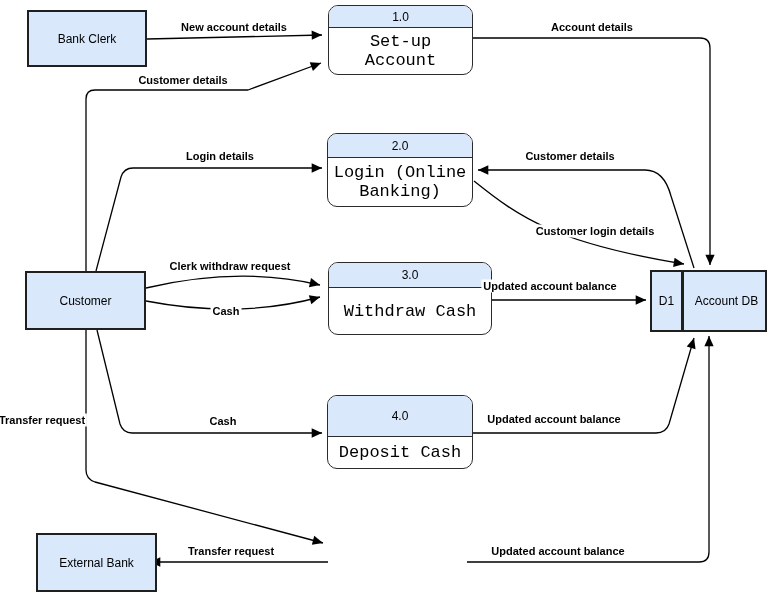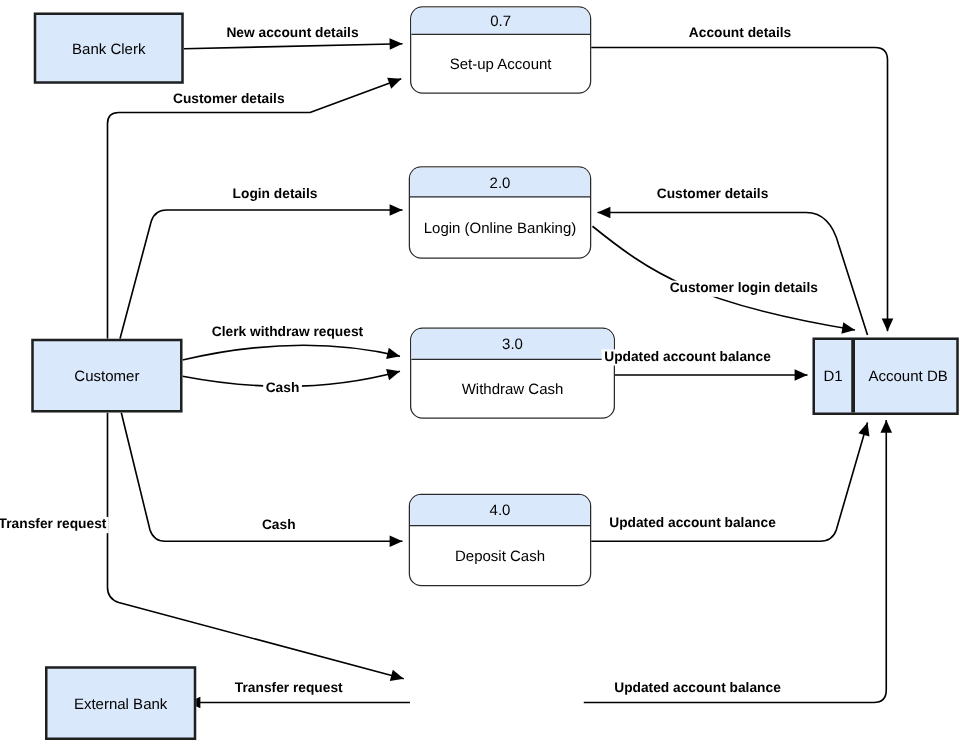--- a/index.html
+++ b/index.html
@@ -18,21 +18,21 @@
     background:#ffffff;box-sizing:border-box;overflow:hidden;
     display:flex;flex-direction:column;
   }
   .process-header{
     background:#dae8fc;border-bottom:1.6px solid #2b2b2b;
     display:flex;align-items:center;justify-content:center;
     font-size:12px;flex:0 0 auto;box-sizing:border-box;
   }
   .process-body{
     flex:1 1 auto;display:flex;align-items:center;justify-content:center;
-    font-size:12px;text-align:center;padding:0 4px;
+    font-size:17px;text-align:center;padding:0 4px;font-family:Liberation Mono, monospace;
   }
   .datastore{
     position:absolute;background:#dae8fc;border:2px solid #1f1f1f;
     box-sizing:border-box;display:flex;font-size:12px;
   }
   .datastore-key{
     flex:0 0 32px;border-right:3px solid #1f1f1f;
     display:flex;align-items:center;justify-content:center;box-sizing:border-box;
   }
   .datastore-name{
@@ -79,38 +79,38 @@
   </div>
   <div class="entity" style="left:27px;top:10px;width:120px;height:57px;">
     <span>Bank Clerk</span>
   </div>
   <div class="entity" style="left:36px;top:533px;width:121px;height:59px;justify-content:center;">
     <span>External Bank</span>
   </div>
 
   <div class="process" style="left:328px;top:5px;width:145px;height:70px;">
     <div class="process-header" style="height:22px;">
-        <span>0.7</span>
+        <span>1.0</span>
       </div>
     <div class="process-body">Set-up Account</div>
   </div>
   <div class="process" style="left:327px;top:133px;width:146px;height:74px;">
     <div class="process-header" style="height:24px;">
         <span>2.0</span>
       </div>
     <div class="process-body">Login (Online Banking)</div>
   </div>
   <div class="process" style="left:328px;top:262px;width:164px;height:73px;justify-content:flex-end;">
     <div class="process-header" style="height:25px;">
         <span>3.0</span>
       </div>
     <div class="process-body">Withdraw Cash</div>
   </div>
   <div class="process" style="left:327px;top:395px;width:146px;height:74px;">
-    <div class="process-header" style="height:25px;">
+    <div class="process-header" style="height:41px;">
         <span>4.0</span>
       </div>
     <div class="process-body">Deposit Cash</div>
   </div>
 
   <div class="datastore" style="left:650px;top:270px;width:117px;height:62px;">
     <div class="datastore-key">D1</div>
     <div class="datastore-name">Account DB</div>
   </div>
 

